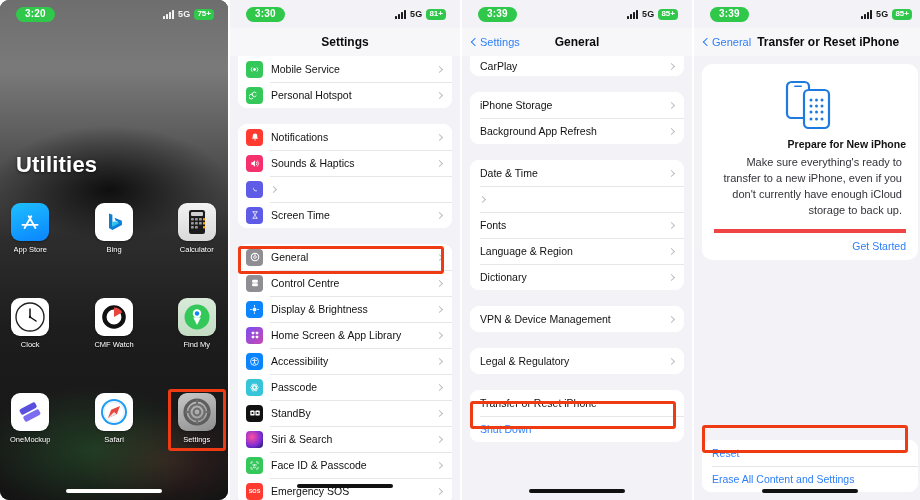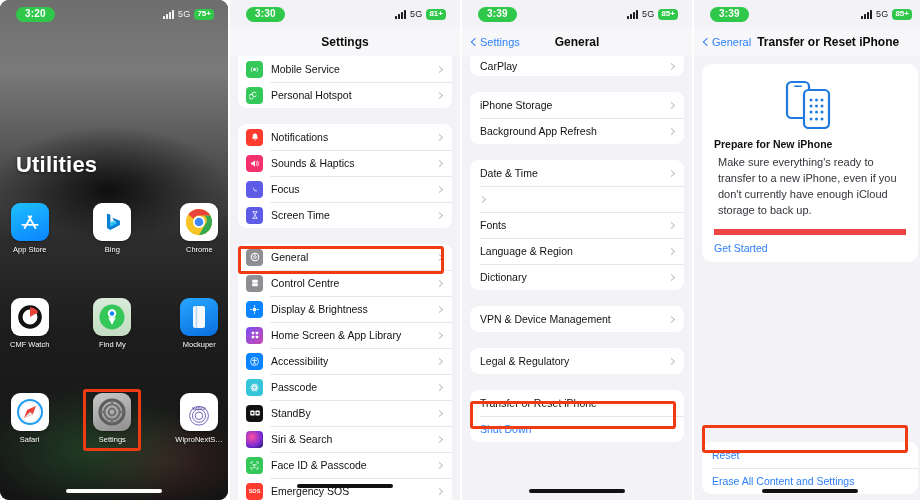--- a/index.html
+++ b/index.html
@@ -29,21 +29,21 @@
     background: #30c84b; color: #ffffff; font-size: 10px; font-weight: bold;
     border-radius: 9px; padding: 2px 9px 3px; letter-spacing: .2px;
     line-height: 1;
   }
   .status-right { display: flex; align-items: center; gap: 4px; }
   .bars { display: flex; align-items: flex-end; gap: 1px; height: 9px; }
   .bars i { display: block; width: 2px; background: #1b1b1b; border-radius: .5px; }
   .bars i:nth-child(1){height:3px}.bars i:nth-child(2){height:5px}
   .bars i:nth-child(3){height:7px}.bars i:nth-child(4){height:9px}
   .panel-1 .bars i { background: #f2f2f2; }
-  .net { font-size: 9px; font-weight: normal; color: #1b1b1b; letter-spacing: .2px; }
+  .net { font-size: 9px; font-weight: bold; color: #1b1b1b; letter-spacing: .2px; }
   .panel-1 .net { color: #f2f2f2; }
   .batt {
     background: #30c84b; color: #ffffff; font-size: 8px; font-weight: bold;
     border-radius: 4px; padding: 1px 3px 2px; line-height: 1; min-width: 17px;
     text-align: center;
   }
 
   
   .panel-1 { background: #3a3a3a; border-radius: 9px; }
   .wallpaper {
@@ -135,27 +135,27 @@
     width: 5px; height: 5px; border-top: 1.3px solid #bdbdc2; border-right: 1.3px solid #bdbdc2;
     transform: rotate(45deg); flex: 0 0 auto; margin-right: 2px;
   }
   .hl-box {
     position: absolute; border: 3px solid #ef3b13; border-radius: 3px; pointer-events: none; z-index: 5;
   }
 
   
   .card {
     background: #ffffff; border-radius: 10px; margin: 8px 8px 0;
-    padding: 14px 12px 0; text-align: left;
+    padding: 14px 12px 0; text-align: right;
   }
   .card-illo { height: 54px; display:flex; align-items:center; justify-content:center; }
   .card-title { font-size: 10.5px; font-weight: bold; color: #111111; margin-top: 6px; }
   .card-body { font-size: 11px; color: #33333a; line-height: 1.45; margin-top: 5px; padding: 0 4px 10px; }
   .card-action {
-    border-top: 6px solid #ef4444; padding: 7px 0 8px; font-size: 10.5px; color: #2d7ff9;
+    border-top: 4px solid #ef4444; padding: 7px 0 8px; font-size: 10.5px; color: #2d7ff9;
   }
 </style>
 </head>
 <body>
 
 <div class="stage">
 
   <div class="panel panel-1">
     <div class="wallpaper"></div>
 
@@ -189,20 +189,44 @@
       <div class="app">
         <div class="app-icon ic-bing">
           <svg width="24" height="24" viewBox="0 0 24 24">
               <path d="M7 3.5l3.4 1.3v10.6l6-3.3-2.6-1.1-1.3-3.3 7.4 3v4.2L10.4 20 7 18.1z" fill="#0a7fd4"></path>
               <path d="M13.5 11.4l3.9 1.7-7 3.9v-5.2z" fill="#28c3f0"></path>
             </svg>
         </div>
         <div class="app-label">Bing</div>
       </div>
 
+      <div class="app">
+        <div class="app-icon ic-calc">
+          <svg width="24" height="28" viewBox="0 0 24 28">
+            <rect x="4" y="2" width="16" height="24" rx="2.2" fill="#1b1b1b"></rect>
+            <rect x="6" y="4" width="12" height="4" rx="1" fill="#d0d0d0"></rect>
+            <g fill="#9a9a9a">
+              <rect x="6" y="10" width="2.8" height="2.6" rx=".7"></rect>
+                <rect x="10" y="10" width="2.8" height="2.6" rx=".7"></rect>
+                <rect x="14" y="10" width="2.8" height="2.6" rx=".7"></rect>
+              <rect x="6" y="14" width="2.8" height="2.6" rx=".7"></rect>
+                <rect x="10" y="14" width="2.8" height="2.6" rx=".7"></rect>
+                <rect x="14" y="14" width="2.8" height="2.6" rx=".7"></rect>
+              <rect x="6" y="18" width="2.8" height="2.6" rx=".7"></rect>
+                <rect x="10" y="18" width="2.8" height="2.6" rx=".7"></rect>
+            </g>
+            <g fill="#ff9f0a">
+                <rect x="18" y="10" width="2" height="2.6" rx=".7"></rect>
+                <rect x="18" y="14" width="2" height="2.6" rx=".7"></rect>
+                <rect x="18" y="18" width="2" height="2.6" rx=".7"></rect>
+              </g>
+          </svg>
+        </div>
+        <div class="app-label">Calculator</div>
+      </div>
 
       <div class="app">
         <div class="app-icon ic-chrome">
           <svg width="30" height="30" viewBox="0 0 32 32">
             <circle cx="16" cy="16" r="14" fill="#f7c325"></circle>
             <path d="M16 2a14 14 0 0 1 12.1 7H16a7 7 0 0 0-6.1 3.6L4.6 7.9A14 14 0 0 1 16 2z" fill="#e8453c"></path>
             <path d="M28.1 9A14 14 0 0 1 16 30l6-10.5A7 7 0 0 0 22 9z" fill="#34a853"></path>
             <circle cx="16" cy="16" r="6.4" fill="#fff"></circle>
               <circle cx="16" cy="16" r="4.6" fill="#4285f4"></circle>
           </svg>
@@ -380,21 +404,20 @@
           </span>
           <span class="row-label">Sounds &amp; Haptics</span>
           <span class="chev"></span>
         </div>
         <div class="row">
           <span class="row-icon" style="background:#5e5ce6">
             <svg width="10" height="10" viewBox="0 0 14 14">
                 <path d="M9.8 9.1A4.2 4.2 0 0 1 5 4.2a3.6 3.6 0 0 0-.6 1.9 4.2 4.2 0 0 0 5.4 4z" fill="#fff"></path>
               </svg>
           </span>
-          <span class="row-label">Focus</span>
           <span class="chev"></span>
         </div>
         <div class="row">
           <span class="row-icon" style="background:#5e5ce6">
             <svg width="10" height="10" viewBox="0 0 14 14">
                 <path d="M4 2.5h6M4 11.5h6M4.6 2.5c0 2.2 2.4 3 2.4 4.5s-2.4 2.3-2.4 4.5M9.4 2.5c0 2.2-2.4 3-2.4 4.5s2.4 2.3 2.4 4.5" stroke="#fff" stroke-width="1.1" fill="none" stroke-linecap="round"></path>
               </svg>
           </span>
           <span class="row-label">Screen Time</span>
           <span class="chev"></span>

